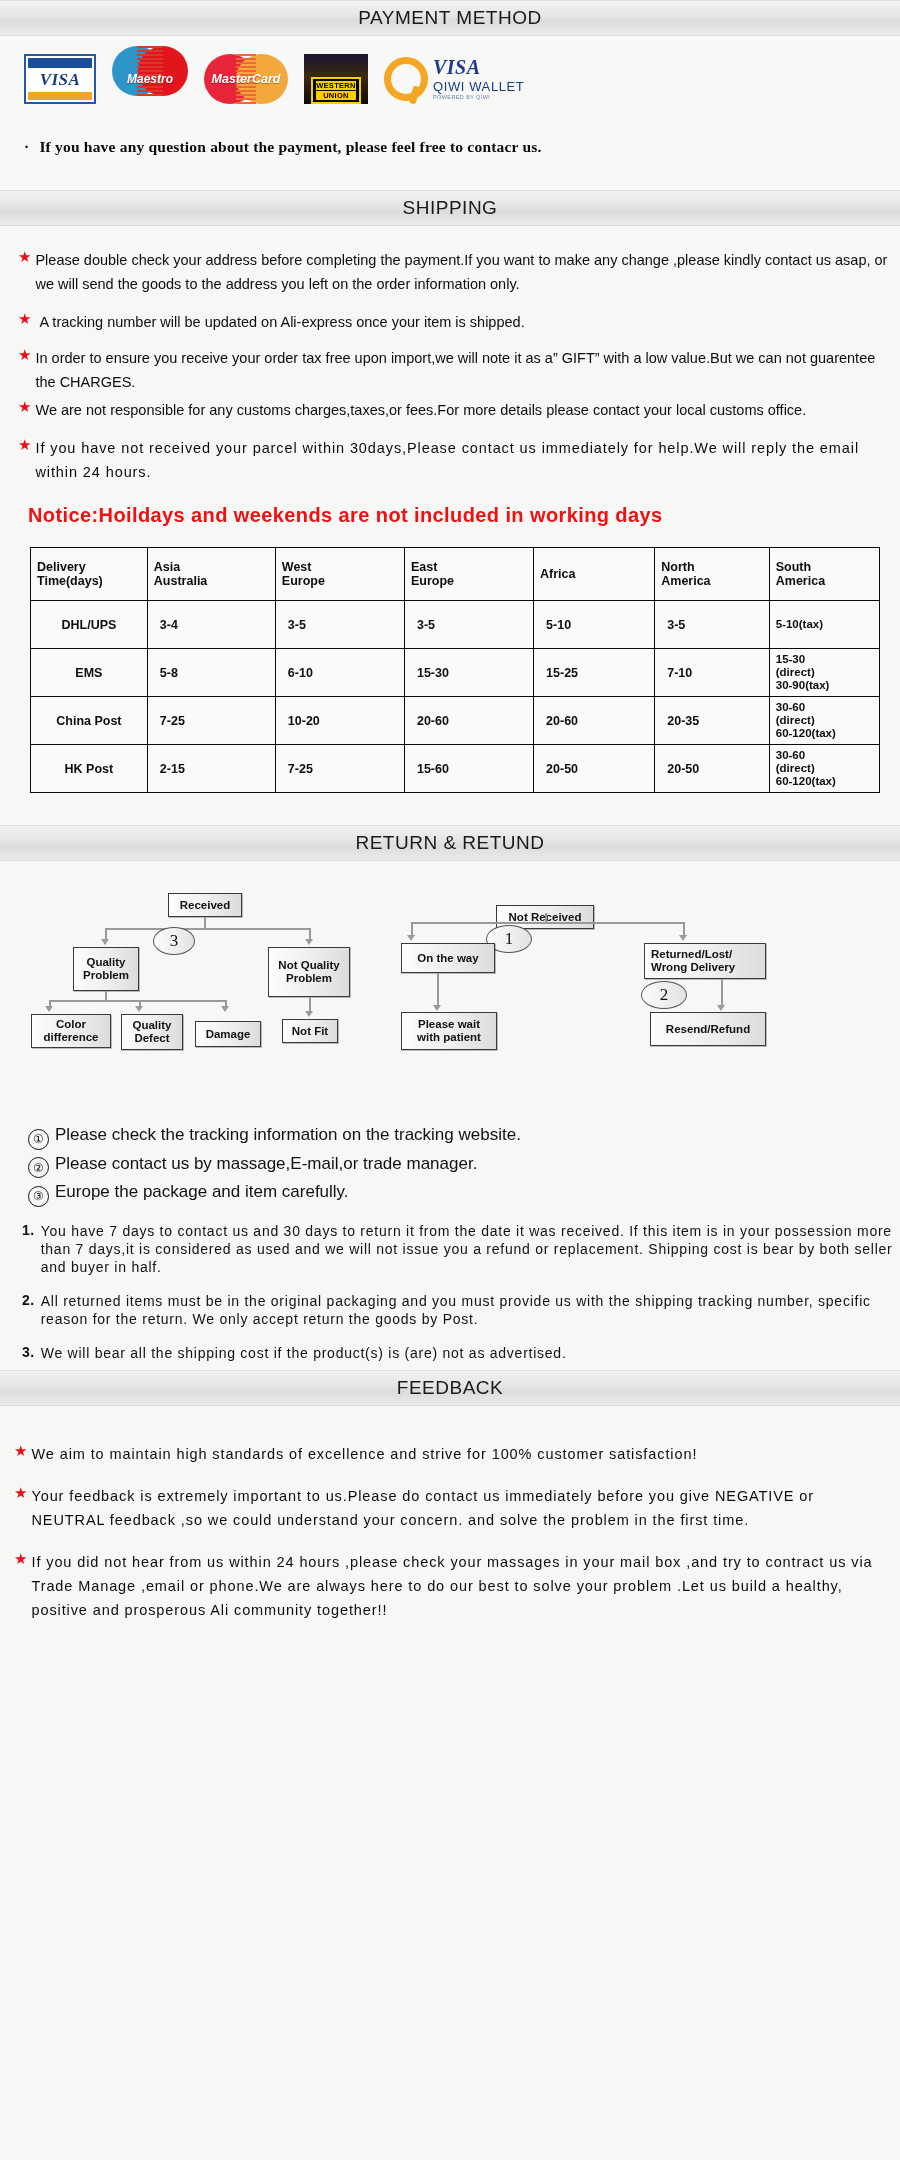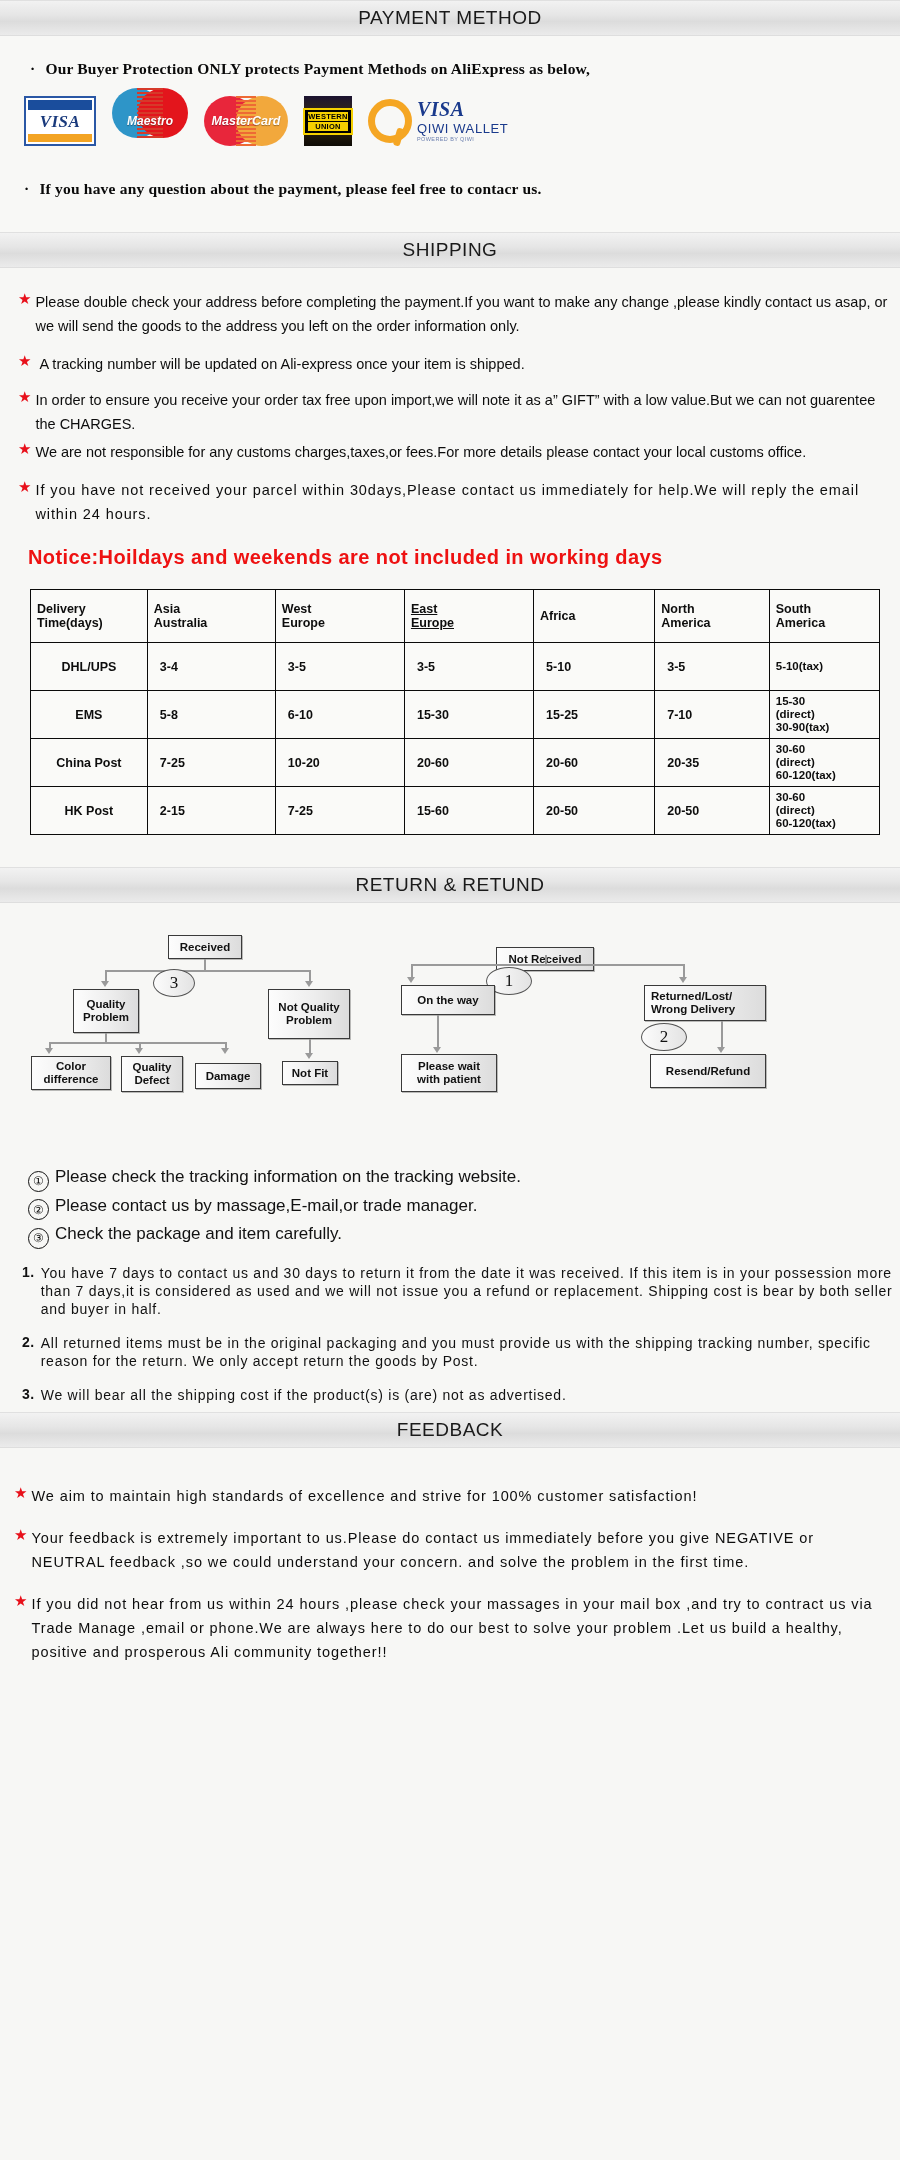--- a/index.html
+++ b/index.html
@@ -78,22 +78,22 @@
   .mc{ position:relative;width:84px;height:50px; }
   .mc .c1{position:absolute;left:0;top:0;width:52px;height:50px;border-radius:50%;background:#e8263b;}
   .mc .c2{position:absolute;right:0;top:0;width:52px;height:50px;border-radius:50%;background:#f2a83c;}
   .mc .ov{position:absolute;left:32px;top:0;width:20px;height:50px;background:#ee6a34;
     -webkit-mask-image:repeating-linear-gradient(#000 0 2px,transparent 2px 4px);
     mask-image:repeating-linear-gradient(#000 0 2px,transparent 2px 4px);}
   .mc .lbl{position:absolute;inset:0;display:flex;align-items:center;justify-content:center;
     color:#fff;font-style:italic;font-weight:bold;font-size:12.5px;text-shadow:0 1px 1px rgba(0,0,0,.35);}
 
   
-  .wu{ width:48px;height:50px;background:linear-gradient(#1b1330,#3a2a10 45%,#0e0b06);
-    display:flex;align-items:center;justify-content:center;}
+  .wu{ width:64px;height:50px;background:linear-gradient(#1b1330,#3a2a10 45%,#0e0b06);
+    display:flex;align-items:flex-end;justify-content:center;}
   .wu .plate{ background:#000; border:2px solid #f5d000; padding:2px 3px; }
   .wu .t1,.wu .t2{ background:#f5d000;color:#000;font-weight:bold;font-size:7.5px;
     line-height:9px;text-align:center;letter-spacing:.3px; }
   .wu .t2{ margin-top:1px; }
 
   
   .qiwi{ display:flex;align-items:center;gap:5px;height:50px; }
   .qiwi .qring{ width:44px;height:44px;border-radius:50%;border:7px solid #f5a623;
     box-sizing:border-box;position:relative; }
   .qiwi .qtail{ position:absolute;left:20px;bottom:-10px;width:7px;height:18px;background:#f5a623;
@@ -197,23 +197,20 @@
   .fb-wrap{ padding:14px 12px 0 8px; }
 </style>
 </head>
 <body>
 
 <div class="banner">
   <span>PAYMENT METHOD</span>
 </div>
 
 <div class="pay-wrap">
-  <div class="serif-line pay-line1">
-    <span class="bullet-dot">·</span><span>Our Buyer Protection ONLY protects Payment Methods on AliExpress as below,</span>
-  </div>
 
   <div class="logo-row">
 
     <div class="visa-card">
       <div class="v-top"></div>
       <div class="v-mid">VISA</div>
       <div class="v-bot"></div>
     </div>
 
     <div class="maestro">
@@ -284,21 +281,21 @@
 
   <table class="ship-table">
     <thead>
       <tr>
         <th style="width: 110px; white-space: pre-line;">Delivery
 Time(days)</th>
         <th style="width: 125px; white-space: pre-line;">Asia
 Australia</th>
         <th style="width: 128px; white-space: pre-line;">West
 Europe</th>
-        <th style="width: 128px; white-space: pre-line; text-decoration: underline;">East
+        <th style="width: 128px; white-space: pre-line;">East
 Europe</th>
         <th style="width: 120px; white-space: pre-line;">Africa</th>
         <th style="width: 110px; white-space: pre-line;">North
 America</th>
         <th style="width: 105px; white-space: pre-line;">South
 America</th>
       </tr>
     </thead>
     <tbody>
       <tr>
@@ -415,21 +412,21 @@
   <div class="circ-row">
     <span class="circ-num">①</span>
     <span class="circ-txt">Please check the tracking information on the tracking website.</span>
   </div>
   <div class="circ-row">
     <span class="circ-num">②</span>
     <span class="circ-txt">Please contact us by  massage,E-mail,or trade manager.</span>
   </div>
   <div class="circ-row">
     <span class="circ-num">③</span>
-    <span class="circ-txt">Check the package and item carefully.</span>
+    <span class="circ-txt">Europe the package and item carefully.</span>
   </div>
 </div>
 
 <div class="policy">
   <div class="policy-row">
     <span class="policy-num">1.</span>
     <span class="policy-txt">You have 7 days to contact us and 30 days to return it from the date it was received. If this item is in your possession more than 7 days,it is considered as used and we will not issue you a refund or replacement. Shipping cost is bear by both seller and buyer in half.</span>
   </div>
   <div class="policy-row">
     <span class="policy-num">2.</span>

